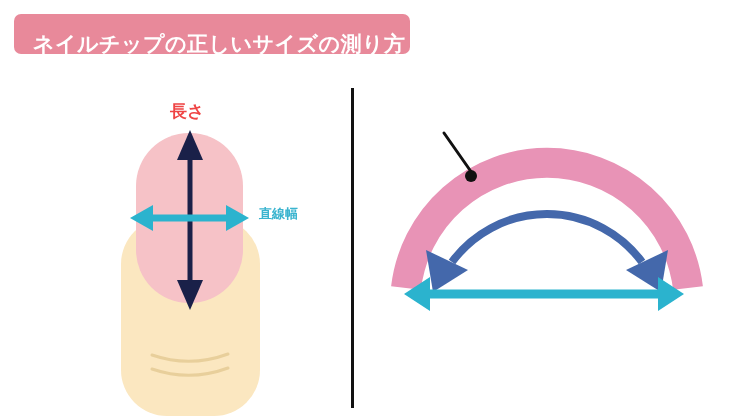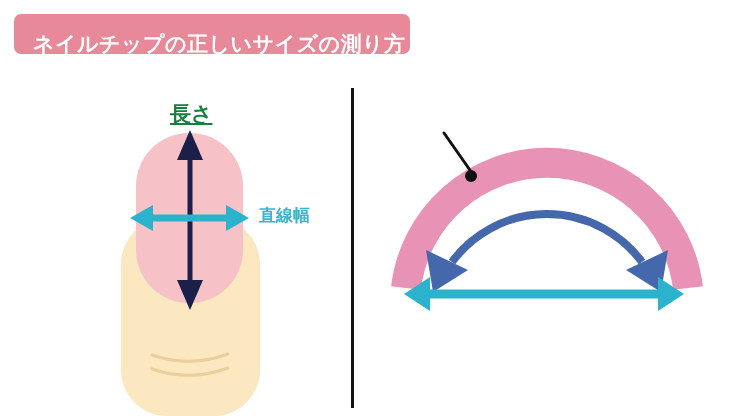--- a/index.html
+++ b/index.html
@@ -71,28 +71,27 @@
   
   .label {
     position: absolute;
     font-weight: bold;
     line-height: 1;
     white-space: nowrap;
   }
   #label-length {
     left: 170px;
     top: 103px;
-    font-size: 21px;
-    color: #15803d;
-    text-decoration: underline;
+    font-size: 17px;
+    color: #ef4444;
   }
   #label-straight-left {
     left: 259px;
     top: 207px;
-    font-size: 17px;
+    font-size: 13px;
     color: #3ab4cf;
   }
 </style>
 </head>
 <body>
 
 <div id="title-banner">
   <span id="title-text">ネイルチップの正しいサイズの測り方</span>
 </div>
 

